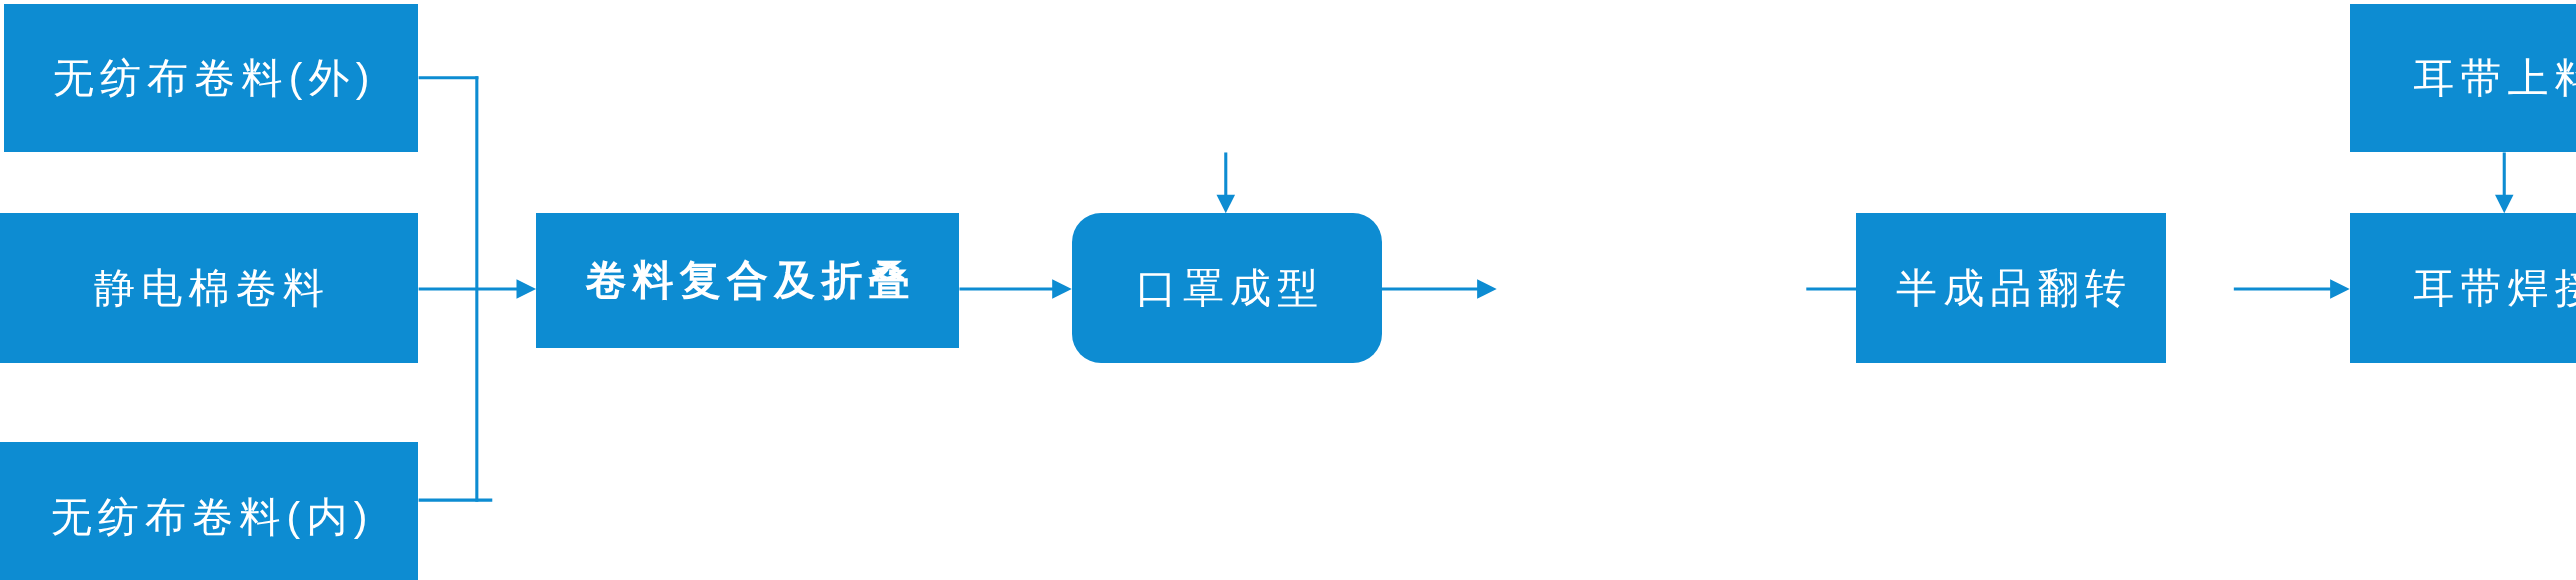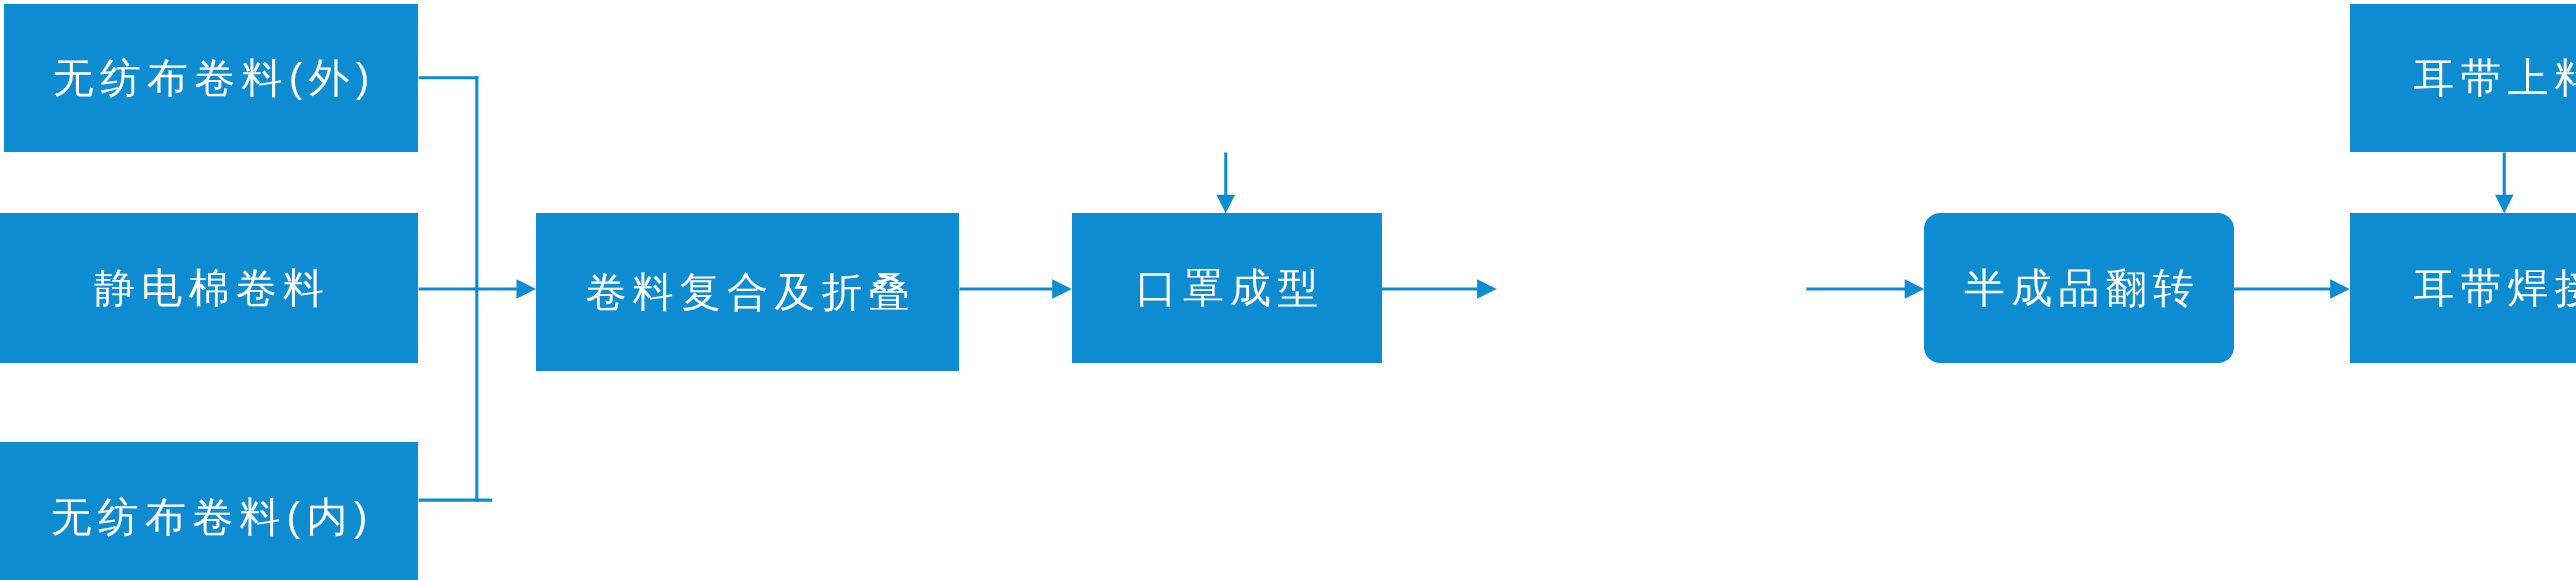--- a/index.html
+++ b/index.html
@@ -95,30 +95,30 @@
 
   <div class="node" style="left:0px; top:426px; width:418px; height:151px;margin-top:16px;">
     <span class="node-label">无纺布卷料(内)</span>
   </div>
 
 
   <div class="node" style="left:2350px; top:4.1px; width:309px; height:148px;">
     <span class="node-label">耳带上料</span>
   </div>
 
-  <div class="node" style="left:536px; top:213px; width:423px; height:158px;">
+  <div class="node" style="left:536px; top:213px; width:423px; height:135px;font-weight:bold;">
     <span class="node-label">卷料复合及折叠</span>
   </div>
 
-  <div class="node" style="left:1072px; top:213px; width:310px; height:150px;">
+  <div class="node" style="left:1072px; top:213px; width:310px; height:150px;border-radius:29px;">
     <span class="node-label">口罩成型</span>
   </div>
 
 
-  <div class="node" style="left:1924px; top:213px; width:310px; height:150px;border-radius:16px;">
+  <div class="node" style="left:1856px; top:213px; width:310px; height:150px;">
     <span class="node-label">半成品翻转</span>
   </div>
 
   <div class="node" style="left:2350px; top:213px; width:309px; height:150px;">
     <span class="node-label">耳带焊接</span>
   </div>
 
 </div>
 
 

